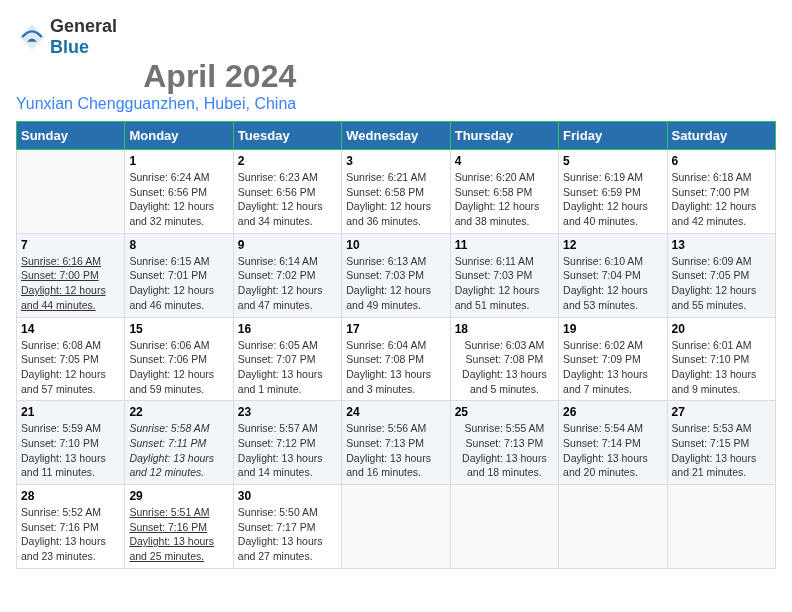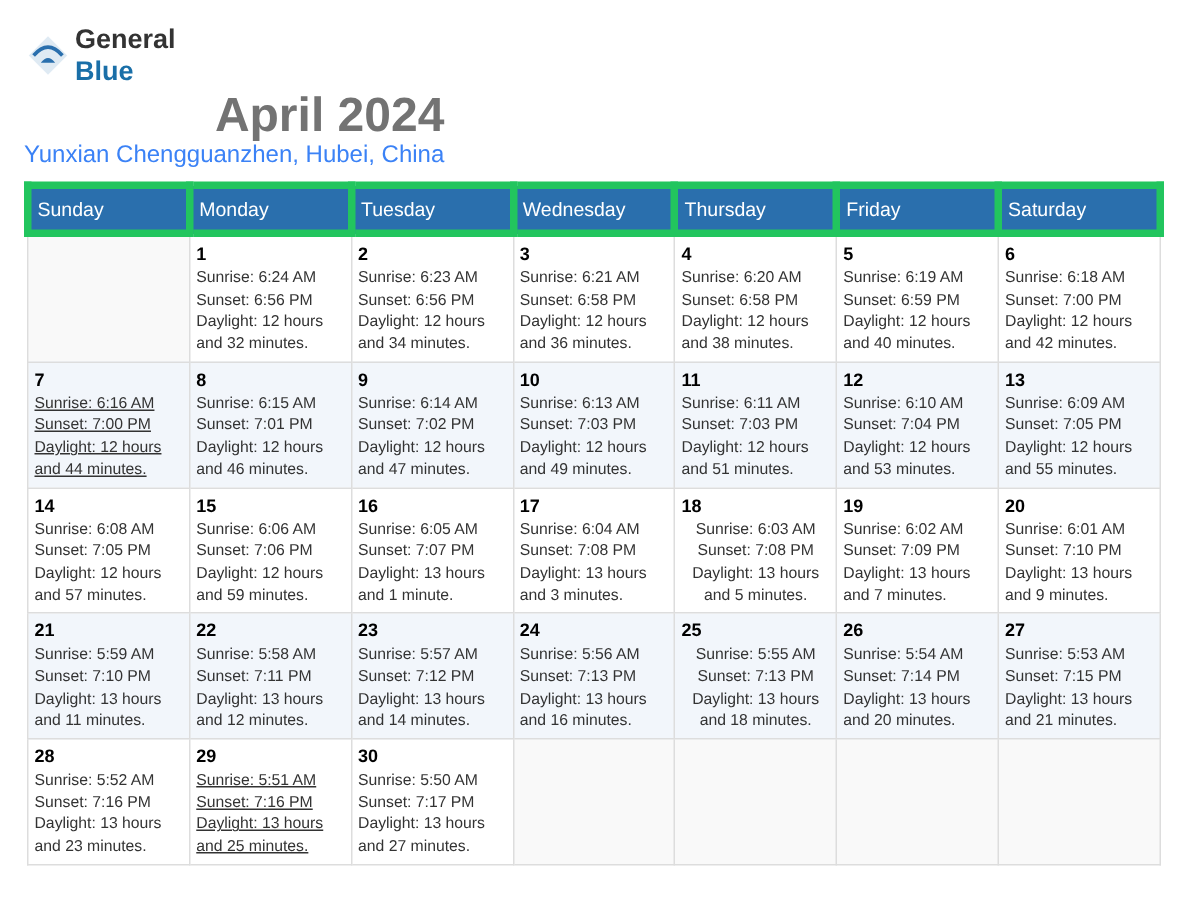--- a/index.html
+++ b/index.html
@@ -48,22 +48,22 @@
       width: 100%;
       border-collapse: collapse;
       font-size: 11px;
     }
     thead tr th {
       background-color: #2a6fad;
       color: #fff;
       padding: 6px 4px;
       text-align: left;
       font-size: 13px;
-      font-weight: normal;
-      border: 5px solid #22c55e;
+      font-weight: bold;
+      border: 1px solid #22c55e;
     }
     tbody tr td {
       border: 1px solid #ddd;
       vertical-align: top;
       padding: 4px;
       height: 80px;
       width: 14.28%;
     }
     tbody tr td.empty {
       background: #f9f9f9;
@@ -272,21 +272,21 @@
       <tr>
         <td>
           <span class="day-num">21</span>
           <div class="day-info" style="white-space: pre-line;">Sunrise: 5:59 AM
 Sunset: 7:10 PM
 Daylight: 13 hours
 and 11 minutes.</div>
         </td>
         <td>
           <span class="day-num">22</span>
-          <div class="day-info" style="white-space: pre-line;">Sunrise: 5:58 AM
+          <div class="day-info" style="white-space: pre-line; font-style: italic;">Sunrise: 5:58 AM
 Sunset: 7:11 PM
 Daylight: 13 hours
 and 12 minutes.</div>
         </td>
         <td>
           <span class="day-num">23</span>
           <div class="day-info" style="white-space: pre-line;">Sunrise: 5:57 AM
 Sunset: 7:12 PM
 Daylight: 13 hours
 and 14 minutes.</div>

